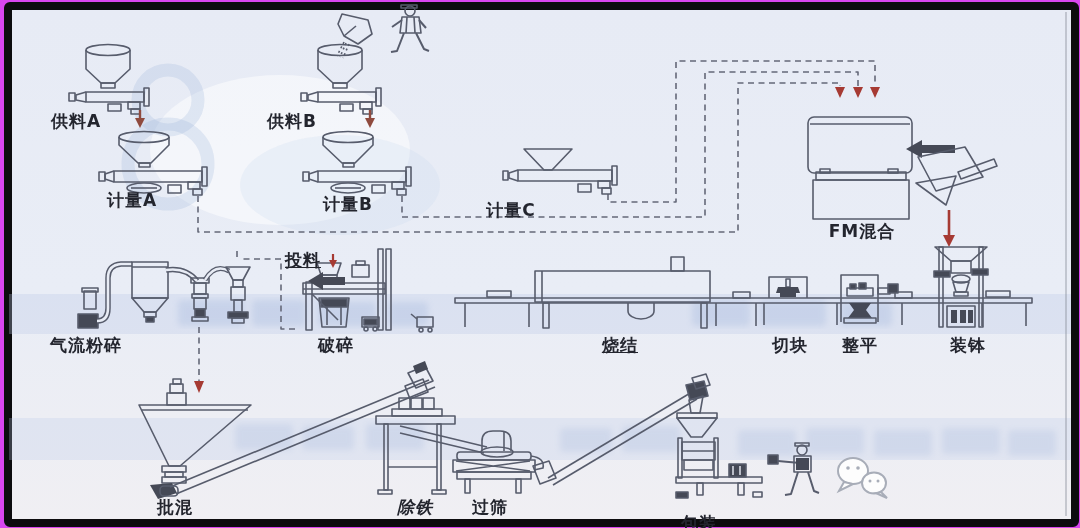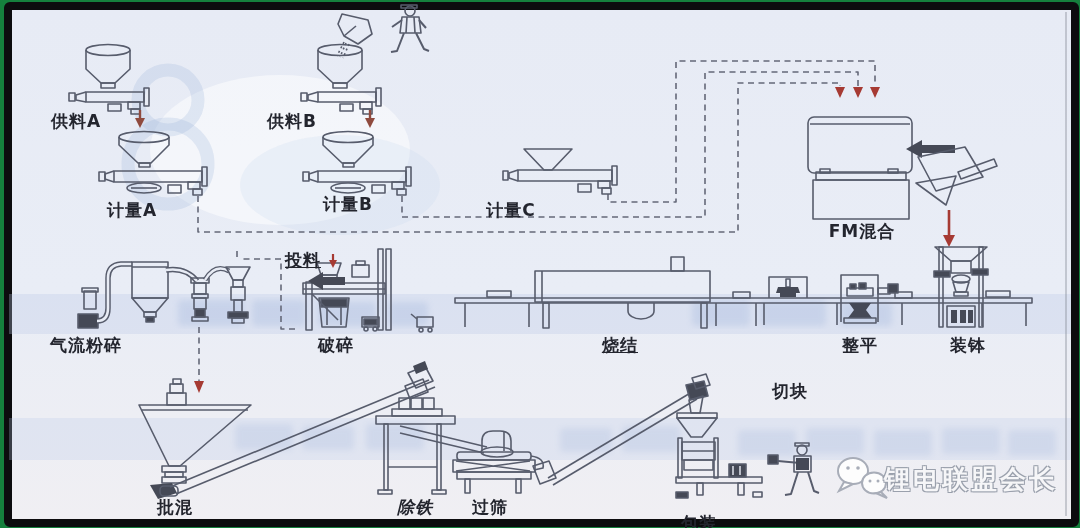--- a/index.html
+++ b/index.html
@@ -1,16 +1,16 @@
 <!DOCTYPE html>
 <html><head>
 <meta charset="utf-8">
 <style>
   html,body{margin:0;padding:0;background:#ffffff;font-family:"DejaVu Sans",sans-serif;}
-  #stage{position:relative;width:1080px;height:528px;overflow:hidden;background:#15803d;}
+  #stage{position:relative;width:1080px;height:528px;overflow:hidden;background:#d946ef;}
   #paper{position:absolute;left:4px;top:2px;right:1px;bottom:1px;
          background:linear-gradient(180deg,#e7ebf5 0%,#e9edf6 55%,#edeef4 80%,#f0eff3 100%);
          border:8px solid #0c0c0e;border-radius:6px;}
   #art{position:absolute;left:0;top:0;width:1080px;height:528px;}
   .lbl{position:absolute;color:#23252e;font-weight:700;font-size:17px;line-height:1.1;
        text-align:center;letter-spacing:1px;white-space:nowrap;}
   .lbl.left{text-align:left;}
   #wm-text{position:absolute;left:884px;top:462px;width:180px;font-size:26px;font-weight:700;
        letter-spacing:3px;color:#f6f6f8;white-space:nowrap;
        text-shadow:-1px -1px 0 #9aa0ac,1px -1px 0 #9aa0ac,-1px 1px 0 #9aa0ac,1px 1px 0 #9aa0ac;}
@@ -381,31 +381,30 @@
       <circle cx="848" cy="468" r="1.8" fill="#a8adb8" stroke="none"></circle>
       <circle cx="858" cy="468" r="1.8" fill="#a8adb8" stroke="none"></circle>
       <ellipse cx="874" cy="483" rx="12" ry="10.5"></ellipse>
       <polygon points="881,492 887,498 876,493"></polygon>
       <circle cx="870" cy="481" r="1.5" fill="#a8adb8" stroke="none"></circle>
       <circle cx="878" cy="481" r="1.5" fill="#a8adb8" stroke="none"></circle>
     </g>
   </svg>
 
   <div class="lbl" style="left:38px;top:112px;width:76px;">供料A</div>
-  <div class="lbl" style="left:94px;top:201px;width:76px;text-align:center;">计量A</div>
+  <div class="lbl" style="left:94px;top:191px;width:76px;text-align:center;">计量A</div>
   <div class="lbl" style="left:254px;top:112px;width:76px;">供料B</div>
   <div class="lbl" style="left:310px;top:195px;width:76px;">计量B</div>
   <div class="lbl" style="left:473px;top:201px;width:76px;">计量C</div>
   <div class="lbl" style="left:812px;top:222px;width:100px;">FM混合</div>
   <div class="lbl" style="left:32px;top:336px;width:108px;">气流粉碎</div>
   <div class="lbl left" style="left:285px;top:251px;width:44px;text-decoration:underline;">投料</div>
   <div class="lbl" style="left:300px;top:336px;width:72px;">破碎</div>
   <div class="lbl" style="left:584px;top:336px;width:72px;text-decoration:underline;">烧结</div>
-  <div class="lbl" style="left:754px;top:336px;width:72px;margin-top:46px;">切块</div>
+  <div class="lbl" style="left:754px;top:336px;width:72px;">切块</div>
   <div class="lbl" style="left:824px;top:336px;width:72px;">整平</div>
   <div class="lbl" style="left:932px;top:336px;width:72px;">装钵</div>
   <div class="lbl" style="left:139px;top:498px;width:72px;">批混</div>
   <div class="lbl" style="left:379px;top:498px;width:72px;font-style:italic;">除铁</div>
   <div class="lbl" style="left:454px;top:498px;width:72px;">过筛</div>
   <div class="lbl" style="left:663px;top:498px;width:72px;margin-top:16px;">包装</div>
 
-  <div id="wm-text">锂电联盟会长</div>
 </div>
 
 </body></html>

